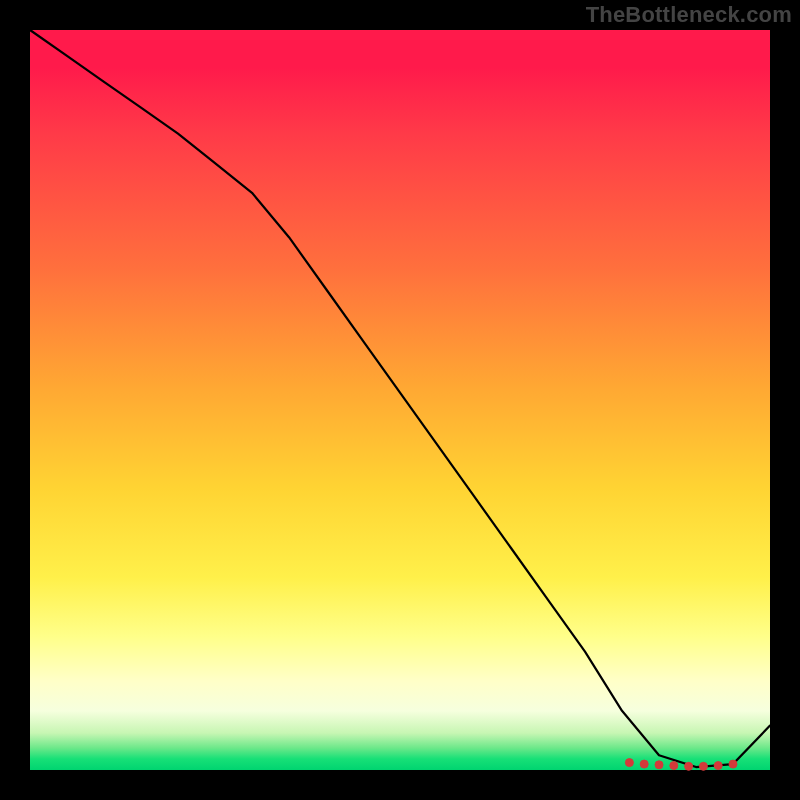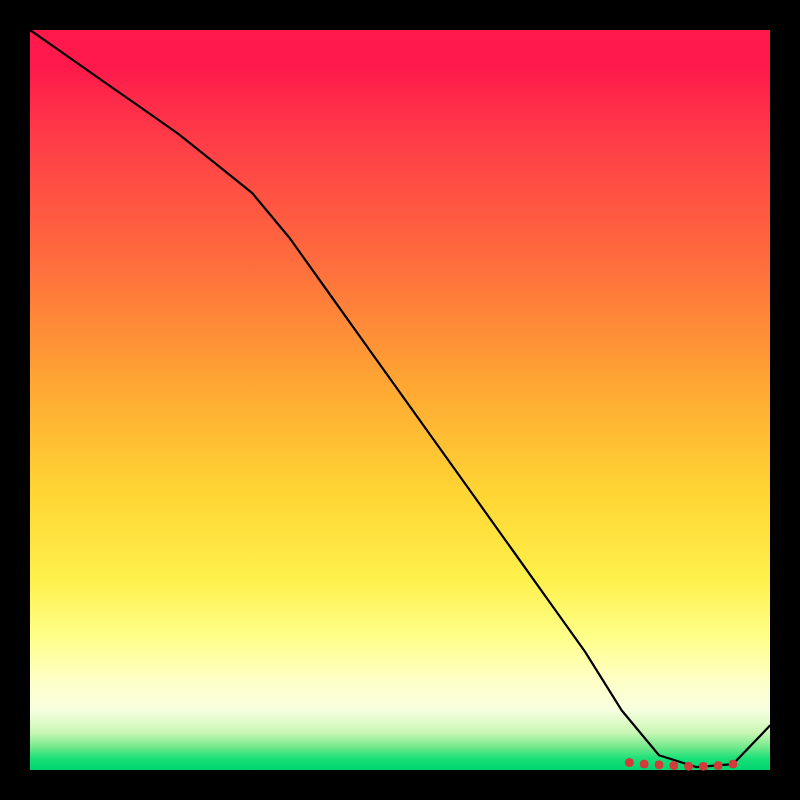--- a/index.html
+++ b/index.html
@@ -69,20 +69,21 @@
   }
   .marker {
     fill: #d33a3a;
     stroke: #d33a3a;
   }
 </style>
 </head>
 <body>
 
 <div class="frame">
+  <div class="watermark">TheBottleneck.com</div>
 
   <div class="plot-area"></div>
 
   <svg class="overlay" viewBox="0 0 740 740" preserveAspectRatio="none">
     <path id="curve-path" class="curve" d="M0.00 0.00 L37.00 25.90 L74.00 51.80 L111.00 77.70 L148.00 103.60 L185.00 133.20 L222.00 162.80 L259.00 207.20 L296.00 259.00 L333.00 310.80 L370.00 362.60 L407.00 414.40 L444.00 466.20 L481.00 518.00 L518.00 569.80 L555.00 621.60 L592.00 680.80 L629.00 725.20 L666.00 737.04 L703.00 734.08 L740.00 695.60"></path>
     <g id="marker-group">
         <circle cx="599.40" cy="732.60" r="4" class="marker"></circle>
         <circle cx="614.20" cy="734.08" r="4" class="marker"></circle>
         <circle cx="629.00" cy="734.82" r="4" class="marker"></circle>
         <circle cx="643.80" cy="735.56" r="4" class="marker"></circle>

